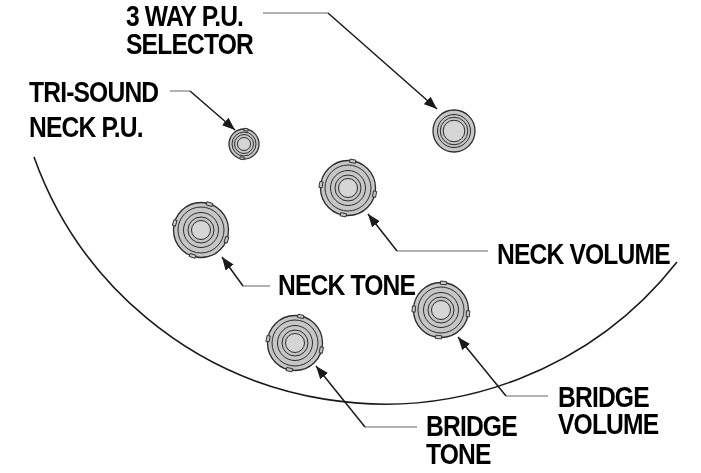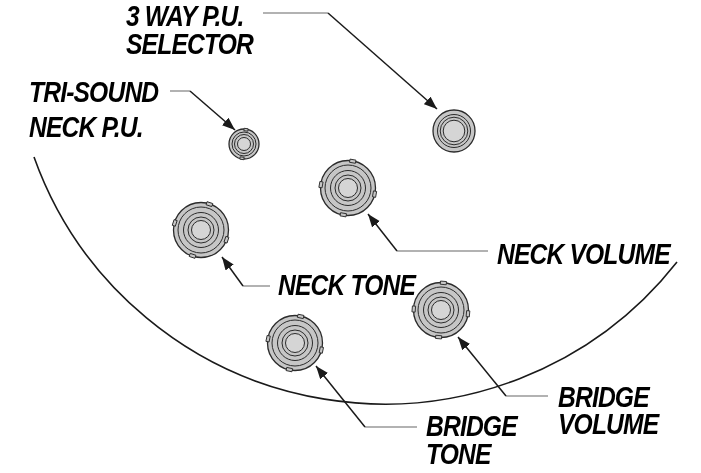--- a/index.html
+++ b/index.html
@@ -5,21 +5,20 @@
   :root{
     --background:#ffffff; --text:#000000; --outline:#2b2b2b;
     --knob-fill:#c6c6c6; --knob-center:#d5d5d5; --leader:#999999; --arrow:#1a1a1a;
   }
   html,body{margin:0;padding:0;}
   body{background:var(--background);}
   #stage{
     position:relative; width:701px; height:473px; overflow:hidden;
     background:var(--background);
     font-family:"Liberation Sans","DejaVu Sans",sans-serif;
-    font-style:italic;
   }
   #artwork{position:absolute;left:0;top:0;}
   .label{
     position:absolute; font-weight:bold; font-size:29px; letter-spacing:-1px;
     color:var(--text); white-space:nowrap; transform:scaleX(0.85);
     transform-origin:left top;
   }
   .label .line{display:block;}
   .knob-body{fill:var(--knob-fill); stroke:var(--outline); stroke-width:1.3;}
   .knob-ring{fill:none; stroke:var(--outline); stroke-width:1;}

